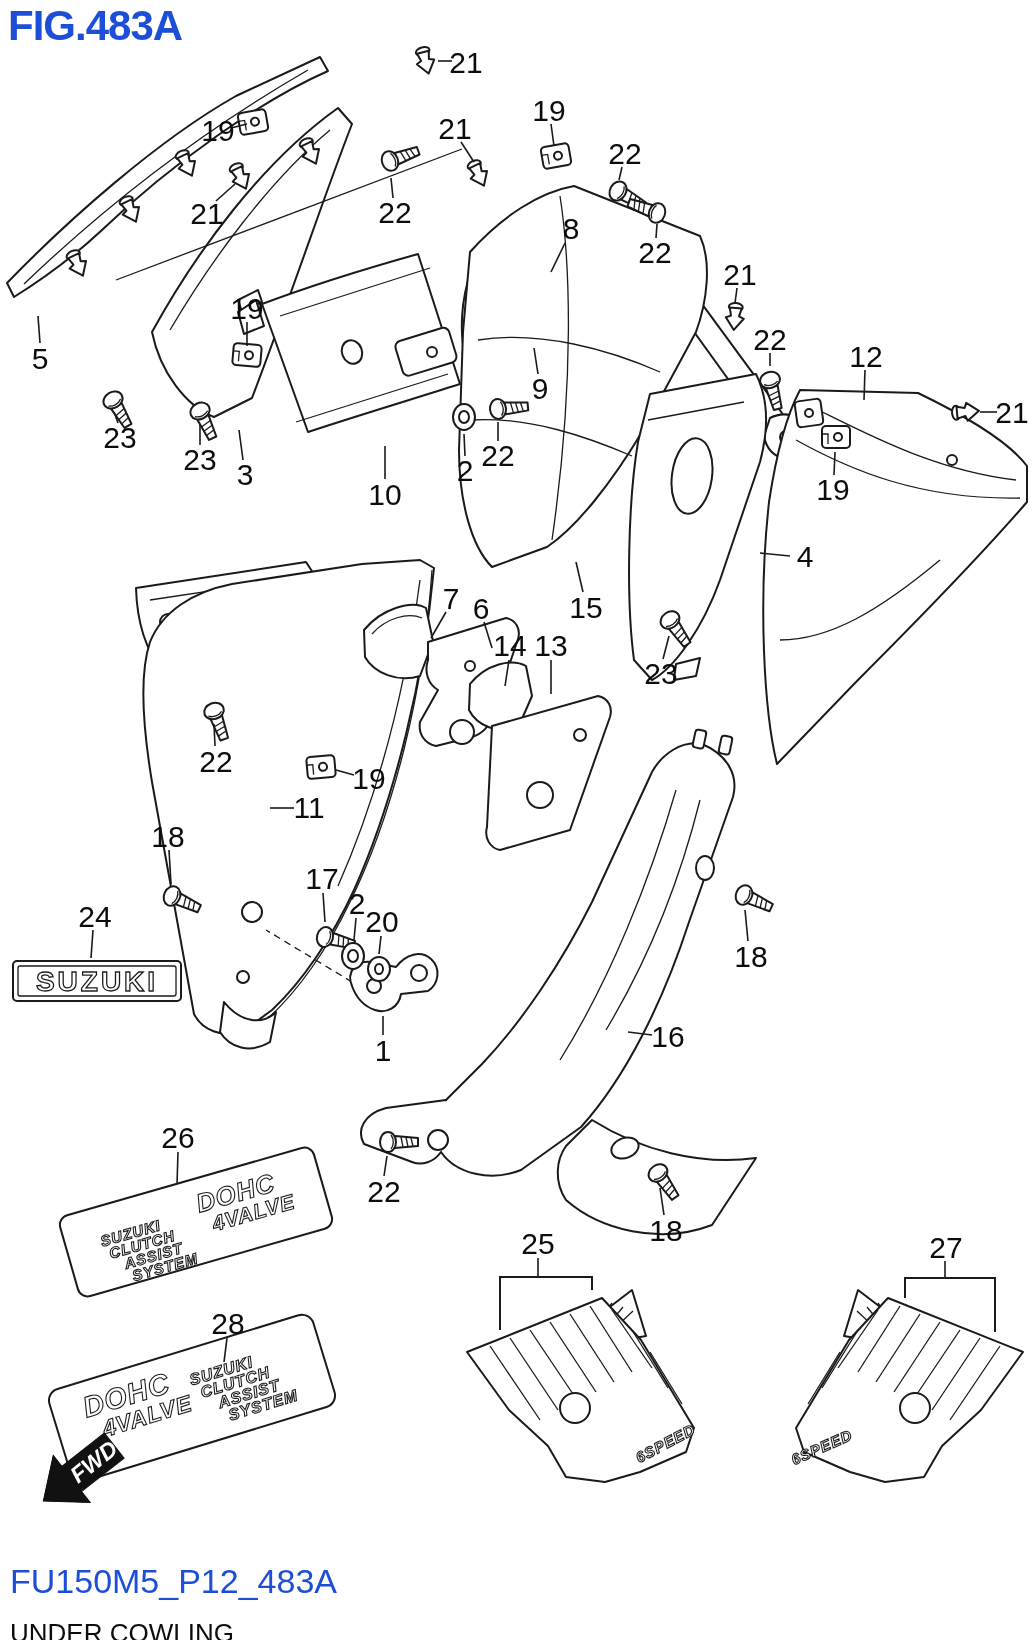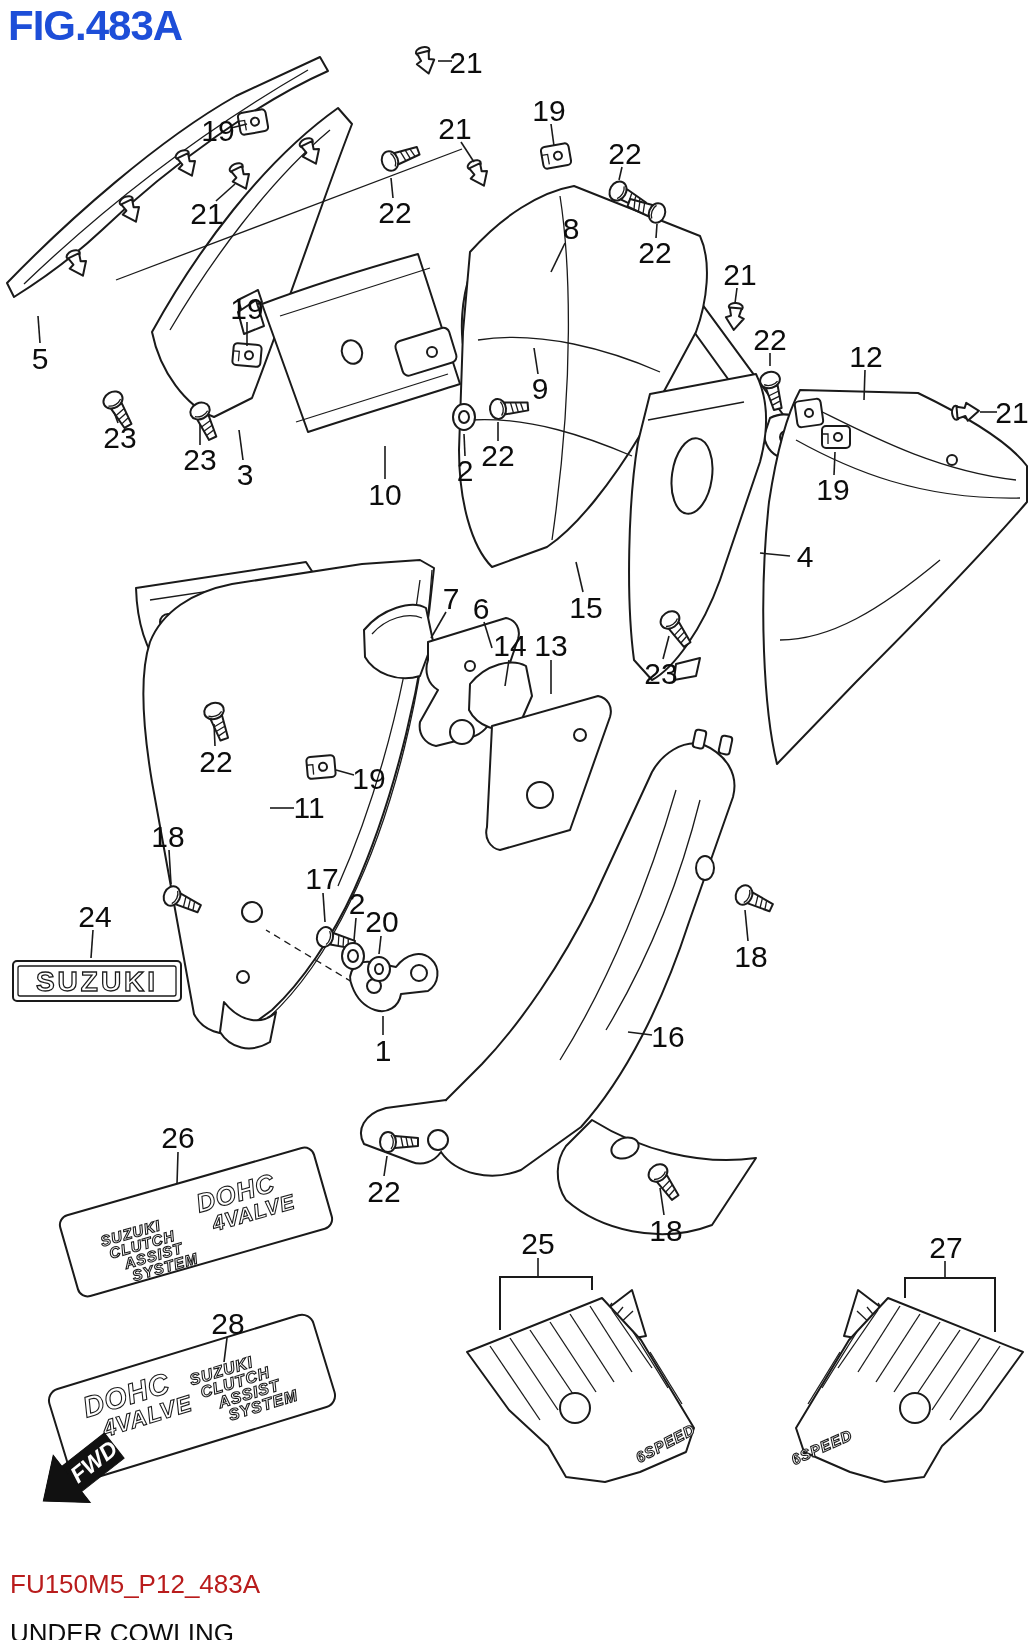--- a/index.html
+++ b/index.html
@@ -1,21 +1,21 @@
 <!DOCTYPE html>
 <html><head>
 <meta charset="utf-8">
 <style>
   html,body{margin:0;padding:0;background:#fff;}
   body{width:1035px;height:1640px;position:relative;overflow:hidden;
        font-family:"Liberation Sans",sans-serif;color:#111;}
   #stage{position:absolute;inset:0;}
   .title{position:absolute;left:8px;top:2px;font-size:42px;font-weight:600;
          letter-spacing:-1px;color:#1d4ed8;}
-  .footer-code{position:absolute;left:10px;top:1562px;font-size:26px;color:#b91c1c;margin-top:7px;}
+  .footer-code{position:absolute;left:10px;top:1562px;font-size:34px;color:#1d4ed8;}
   .footer-caption{position:absolute;left:10px;top:1598px;font-size:26px;color:#0c0c0c;margin-top:20px;}
   svg{position:absolute;left:0;top:0;}
   .ln{stroke:#1a1a1a;stroke-width:2;fill:#fff;stroke-linejoin:round;stroke-linecap:round;}
   .thin{stroke:#1a1a1a;stroke-width:1.3;fill:none;}
   .callout-num{font-family:"Liberation Sans",sans-serif;font-size:30px;fill:#0c0c0c;}
   .decal-word{font-family:"Liberation Sans",sans-serif;font-weight:bold;font-style:italic;
               fill:#fff;stroke:#1a1a1a;stroke-width:1.1;letter-spacing:1px;}
   .plate-word{font-family:"Liberation Sans",sans-serif;font-weight:bold;
               fill:#fff;stroke:#1a1a1a;stroke-width:1.3;letter-spacing:3px;font-size:28px;}
   .fwd-word{font-family:"Liberation Sans",sans-serif;font-weight:bold;font-style:italic;

